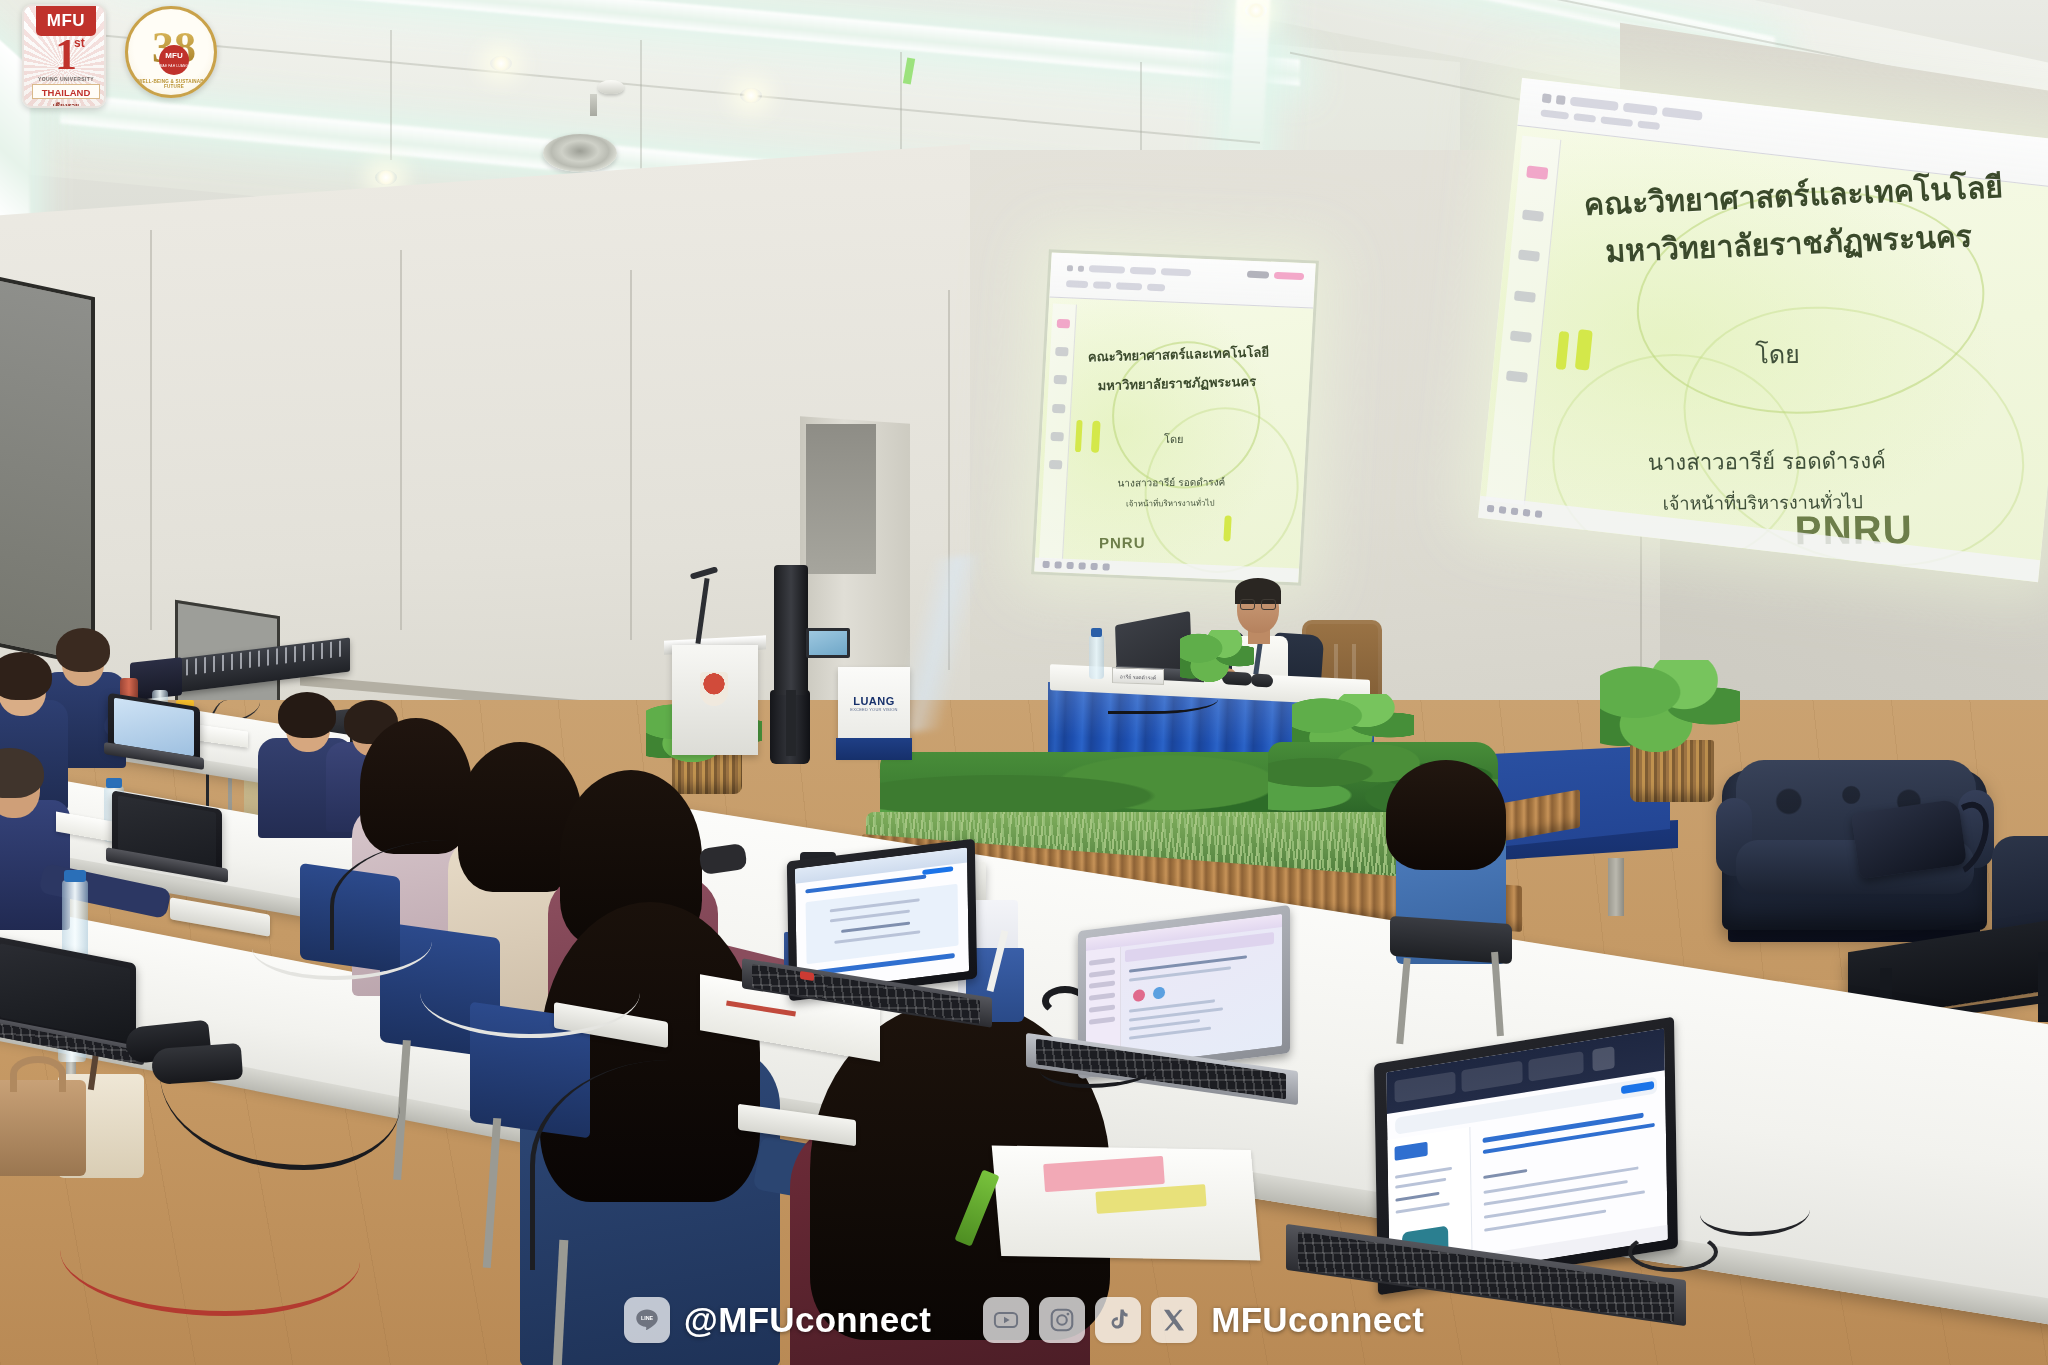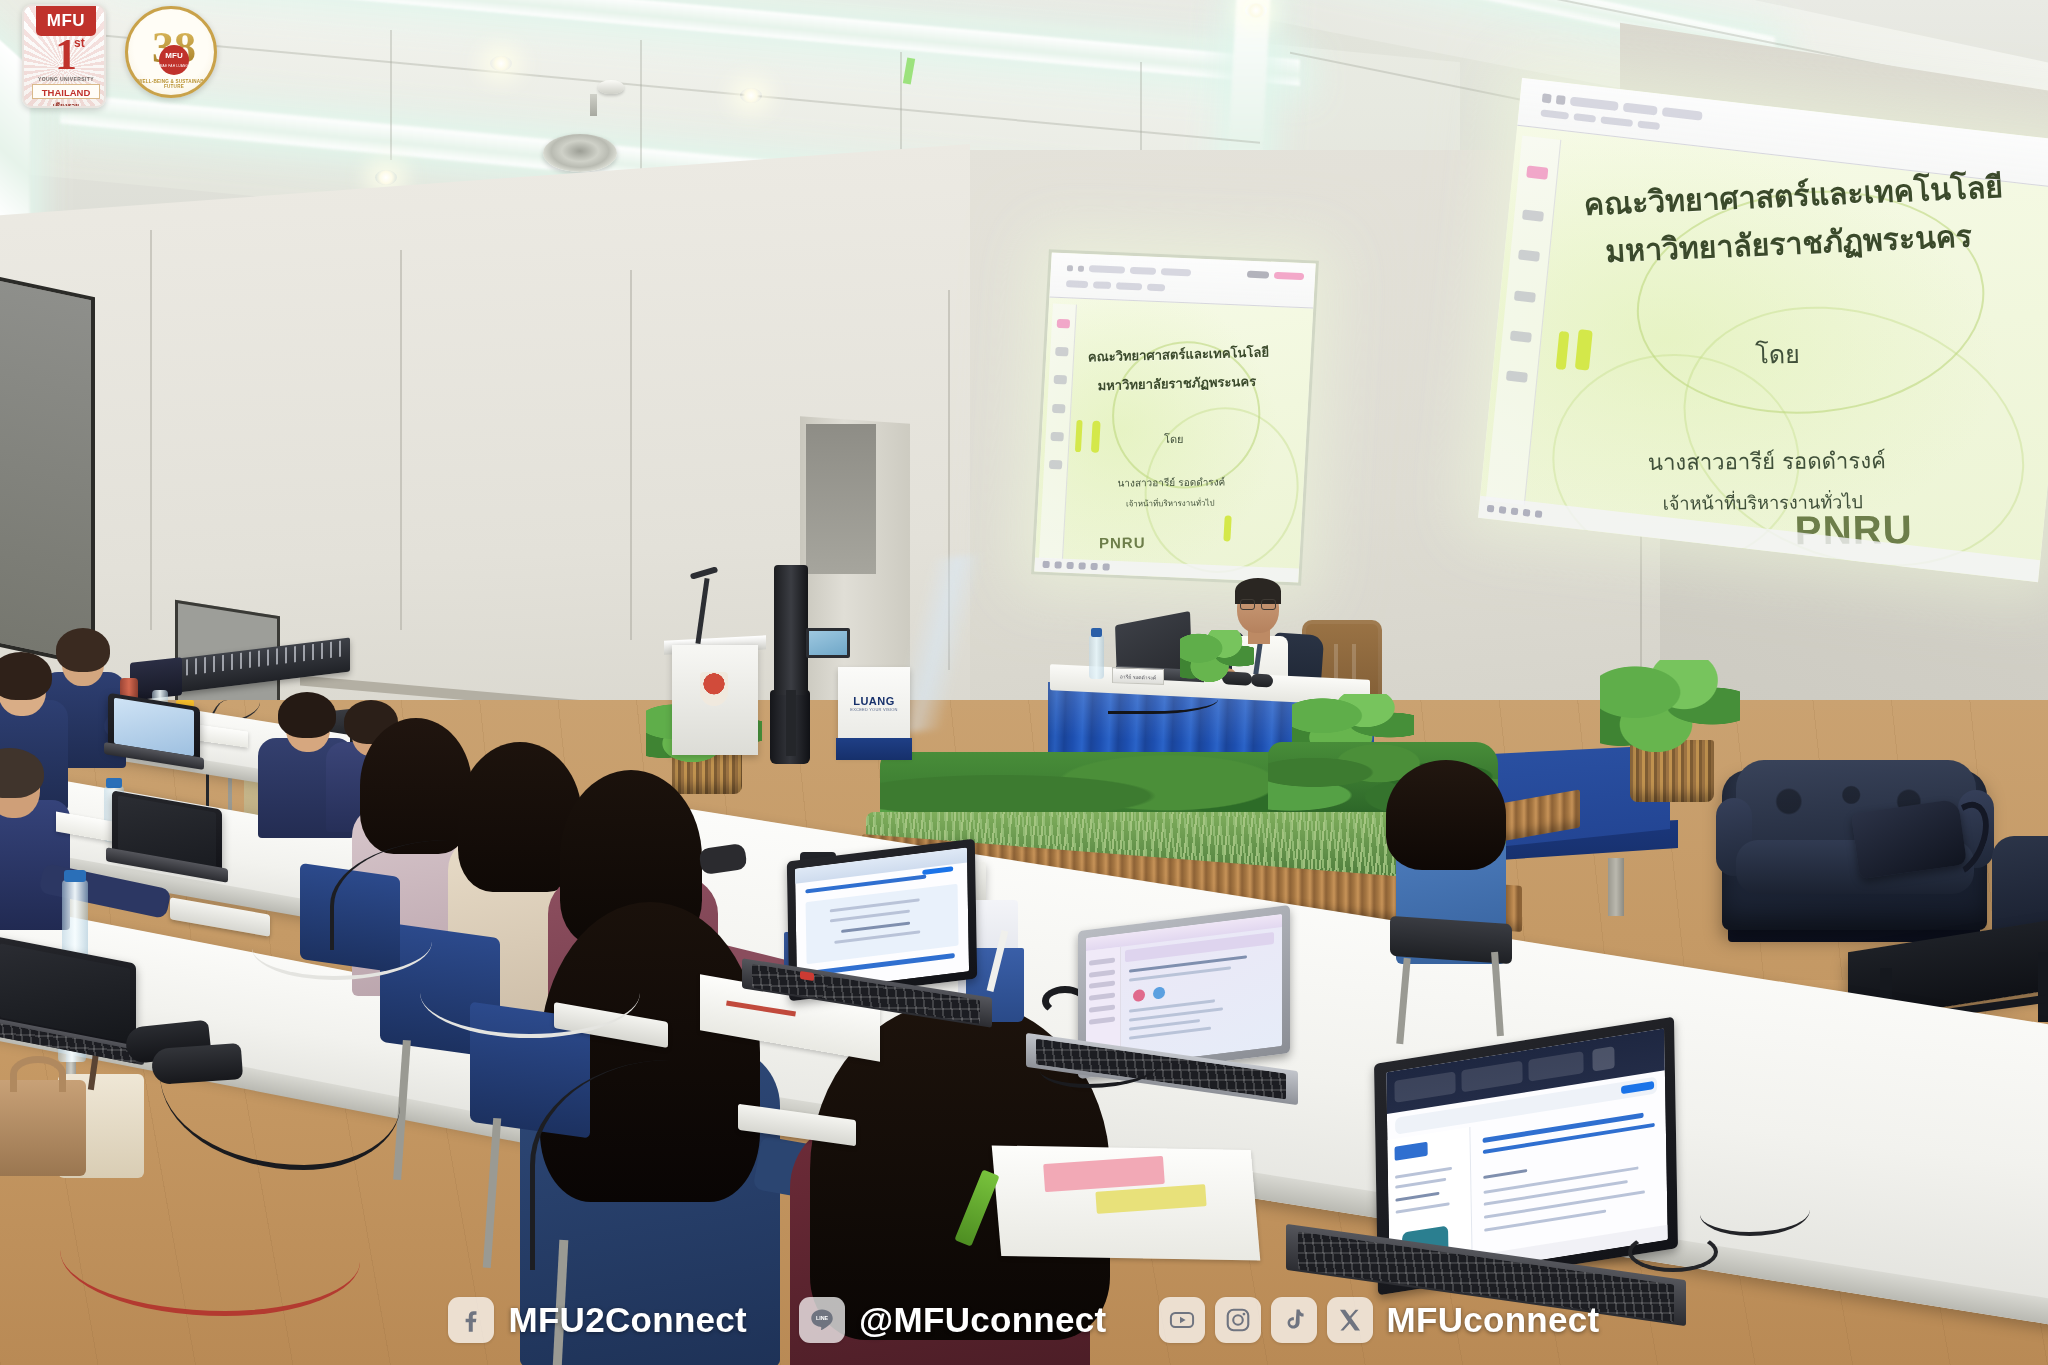--- a/index.html
+++ b/index.html
@@ -1157,28 +1157,20 @@
     <div class="logo2-27">38</div>
     <div class="logo2-badge">
       <span>MFU</span>
       <small>MAE FAH LUANG</small>
     </div>
     <div class="logo2-tag">WELL-BEING &amp; SUSTAINABLE FUTURE</div>
   </div>
 
   <div class="footer">
 
-    <div class="fgroup">
-      <span class="ficon">
-        <svg viewBox="0 0 24 24">
-            <path fill="#6f7480" d="M13.5 22v-8h2.7l.4-3.1h-3.1V8.9c0-.9.25-1.5 1.55-1.5H16.7V4.6c-.3 0-1.3-.13-2.47-.13-2.45 0-4.13 1.5-4.13 4.24v2.19H7.4V14h2.7v8z"></path>
-          </svg>
-      </span>
-      <span class="ftext">MFU2Connect</span>
-    </div>
 
     <div class="fgroup">
       <span class="ficon">
         <svg viewBox="0 0 24 24">
           <path fill="#6f7480" d="M12 3C6.9 3 2.8 6.3 2.8 10.4c0 3.7 3.3 6.8 7.7 7.4.3.06.72.2.83.46.09.24.06.6.03.85l-.13.8c-.04.24-.19.93.82.5 1-.42 5.4-3.18 7.37-5.45C20.7 13.5 21.2 12 21.2 10.4 21.2 6.3 17.1 3 12 3z"></path>
           <text x="12" y="12.2" font-size="4.6" fill="#ffffff" text-anchor="middle" font-family="Liberation Sans, sans-serif" font-weight="bold">LINE</text>
         </svg>
       </span>
       <span class="ftext">@MFUconnect</span>
     </div>

